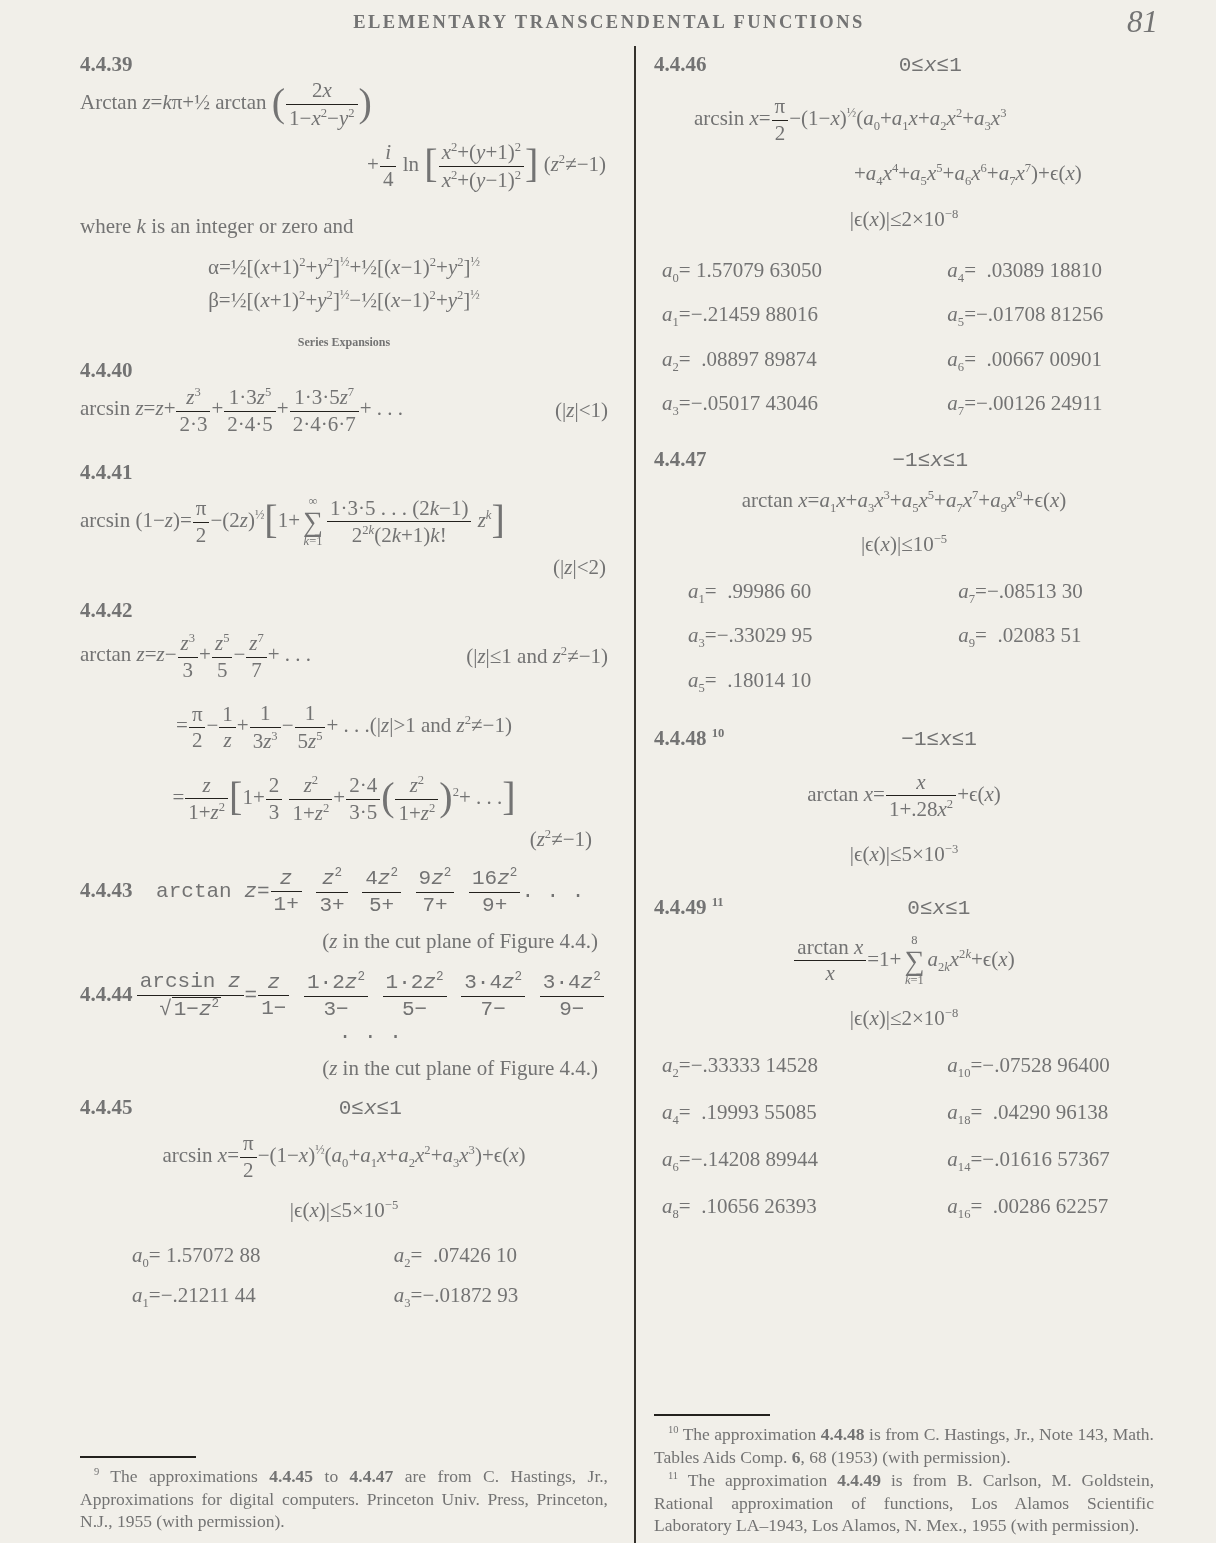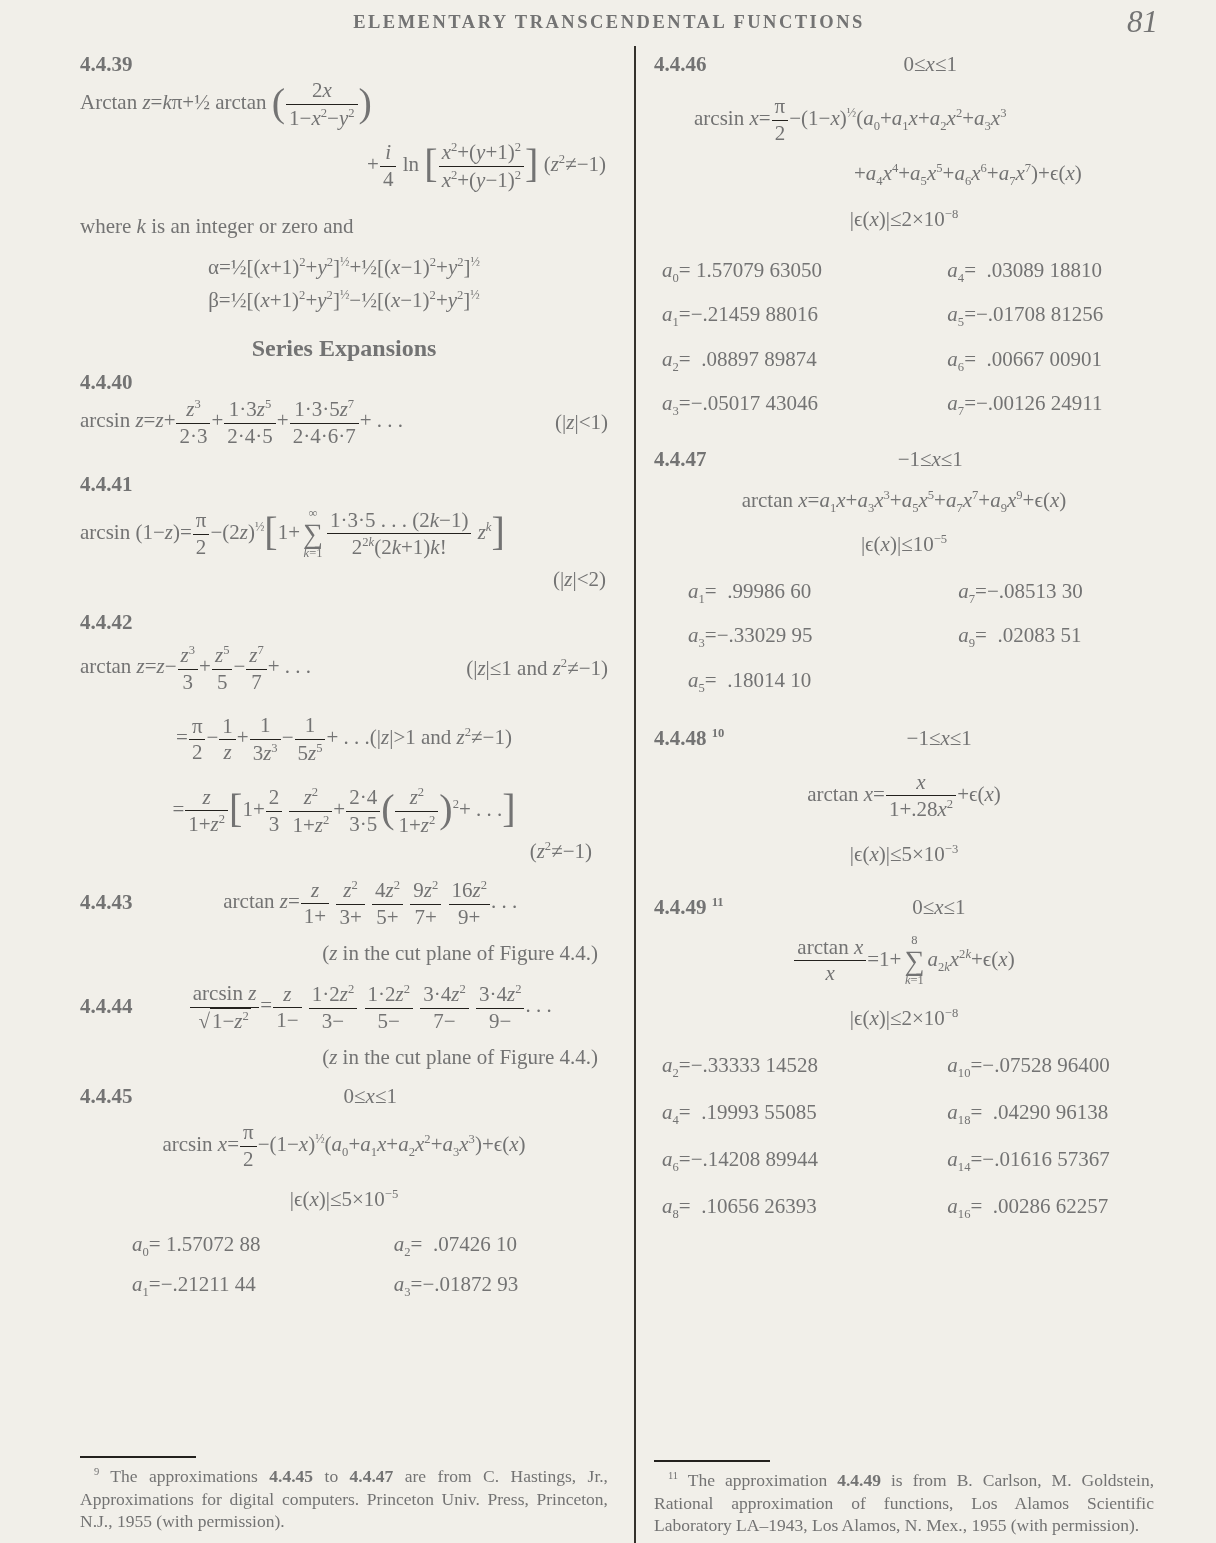--- a/index.html
+++ b/index.html
@@ -13,26 +13,26 @@
   }
   .pghead{position:relative;height:38px;flex:0 0 auto;}
   .title{text-align:center;font-weight:bold;font-size:18.5px;letter-spacing:2.5px;padding-top:4px;}
   .pgnum{position:absolute;right:-4px;top:-4px;font-size:31px;font-style:italic;}
   .columns{display:flex;flex:1 1 auto;align-items:stretch;}
   .col{box-sizing:border-box;display:flex;flex-direction:column;}
   .col-left{width:570px;padding:0 26px 10px 16px;}
   .col-right{flex:1;border-left:2px solid #35322c;padding:0 0 6px 18px;}
   .grow{flex:1 1 auto;}
   .secnum{font-weight:bold;}
-  .subhead{font-weight:bold;text-align:center;font-size:24px;}
+  .subhead{font-weight:bold;text-align:center;font-size:12px;}
   .eq-center{text-align:center;}
   .eq-right{text-align:right;}
   .err{text-align:center;}
   .numrow{display:flex;align-items:baseline;}
-  .numrow .rng{flex:1;text-align:center;}
+  .numrow .rng{flex:1;text-align:center;font-family:Liberation Mono, monospace;}
   .fr{display:inline-block;vertical-align:middle;text-align:center;line-height:1.12;margin:0 1px;}
   .fr>.nu{display:block;border-bottom:1.8px solid #23211d;padding:0 3px 1px;}
   .fr>.de{display:block;padding:1px 3px 0;}
   sup{font-size:0.60em;}
   sub{font-size:0.60em;}
   .big{display:inline-block;font-size:40px;line-height:0;vertical-align:middle;transform:translateY(-2px);}
   .sum{display:inline-flex;flex-direction:column;align-items:center;vertical-align:middle;line-height:1;margin:0 3px;}
   .sum .lim{font-size:12.5px;line-height:1.1;}
   .sum .sig{font-size:28px;line-height:0.95;}
   .ovl{border-top:1.8px solid #23211d;padding:0 2px;}
@@ -266,18 +266,19 @@
         <div class="ccell">
             <span class="cn"><i>a</i><sub>16</sub>=</span>
             <span class="cv">  .00286 62257</span>
           </div>
       </div>
 
       <div class="grow"></div>
 
       <div class="fnblock">
         <div class="fnrule"></div>
+        <div class="fn"><sup>10</sup> The approximation <b>4.4.48</b> is from C. Hastings, Jr., Note 143, Math. Tables Aids Comp. <b>6</b>, 68 (1953) (with permission).</div>
         <div class="fn"><sup>11</sup> The approximation <b>4.4.49</b> is from B. Carlson, M. Goldstein, Rational approximation of functions, Los Alamos Scientific Laboratory LA–1943, Los Alamos, N. Mex., 1955 (with permission).</div>
       </div>
     </section>
 
   </div>
 </div>
 
 </body></html>

